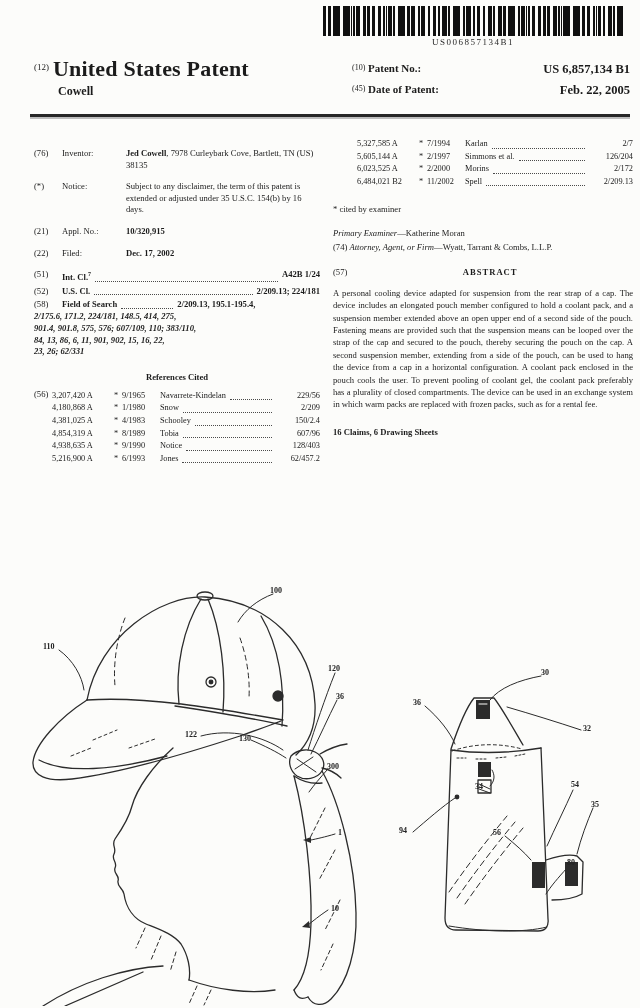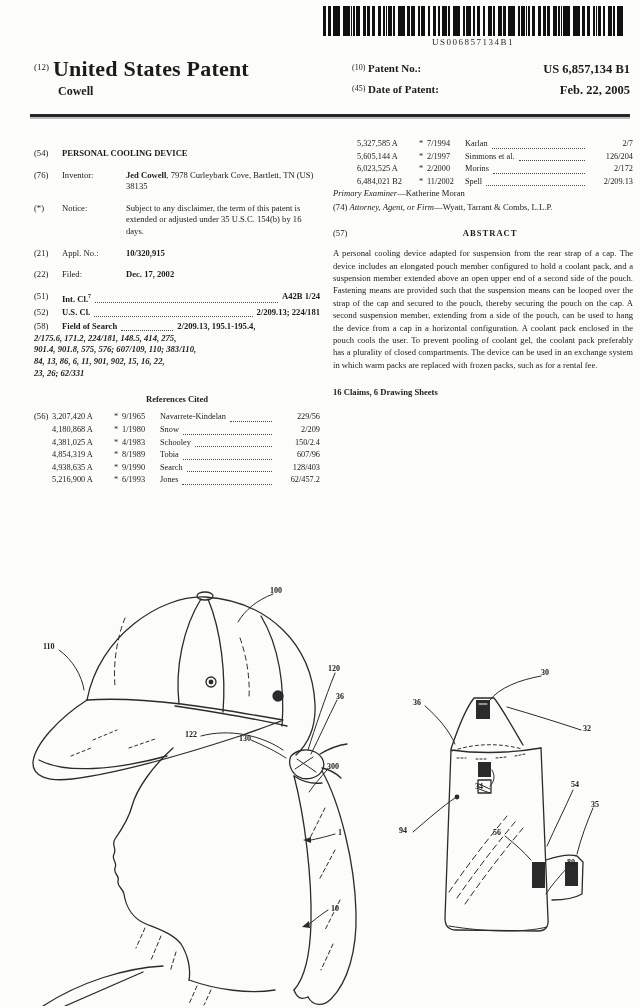--- a/index.html
+++ b/index.html
@@ -83,24 +83,20 @@
     </div>
     <div class="row">
       <span class="lab"><span class="num">(45)</span> <span>Date of Patent:</span></span>
       <span class="val">Feb. 22, 2005</span>
     </div>
   </div>
   <div class="rule"></div>
 
   <div class="col col-left">
     <div class="item">
-      <span class="inid">(54)</span>
-      <span class="fval"><b>PERSONAL COOLING DEVICE</b></span>
-    </div>
-    <div class="item">
       <span class="inid">(76)</span>
       <span class="flab">Inventor:</span>
       <span class="fval"><b>Jed Cowell</b><span>, 7978 Curleybark Cove, Bartlett, TN (US) 38135</span></span>
     </div>
     <div class="item">
       <span class="inid">(*)</span>
       <span class="flab">Notice:</span>
       <span class="fval">Subject to any disclaimer, the term of this patent is extended or adjusted under 35 U.S.C. 154(b) by 16 days.</span>
     </div>
     <div class="item">
@@ -171,21 +167,21 @@
           <span class="r-star">*</span>
           <span class="r-date">8/1989</span>
           <span class="r-name">Tobia</span>
           <span class="leader"></span>
           <span class="r-cls">607/96</span>
         </div>
       <div class="refrow">
           <span class="r-no">4,938,635 A</span>
           <span class="r-star">*</span>
           <span class="r-date">9/1990</span>
-          <span class="r-name">Search</span>
+          <span class="r-name">Notice</span>
           <span class="leader"></span>
           <span class="r-cls">128/403</span>
         </div>
       <div class="refrow">
           <span class="r-no">5,216,900 A</span>
           <span class="r-star">*</span>
           <span class="r-date">6/1993</span>
           <span class="r-name">Jones</span>
           <span class="leader"></span>
           <span class="r-cls">62/457.2</span>
@@ -221,20 +217,21 @@
         </div>
       <div class="refrow">
           <span class="r-no">6,484,021 B2</span>
           <span class="r-star">*</span>
           <span class="r-date">11/2002</span>
           <span class="r-name">Spell</span>
           <span class="leader"></span>
           <span class="r-cls">2/209.13</span>
         </div>
     </div>
+    <div class="cited">* cited by examiner</div>
     <div class="examiner">
       <span class="it">Primary Examiner</span><span>—Katherine Moran</span>
     </div>
     <div>
       <span>(74)</span>
       <span class="it">Attorney, Agent, or Firm</span><span>—Wyatt, Tarrant &amp; Combs, L.L.P.</span>
     </div>
     <div class="abs-head">
       <span>(57)</span>
       <span class="abs-title">ABSTRACT</span>

